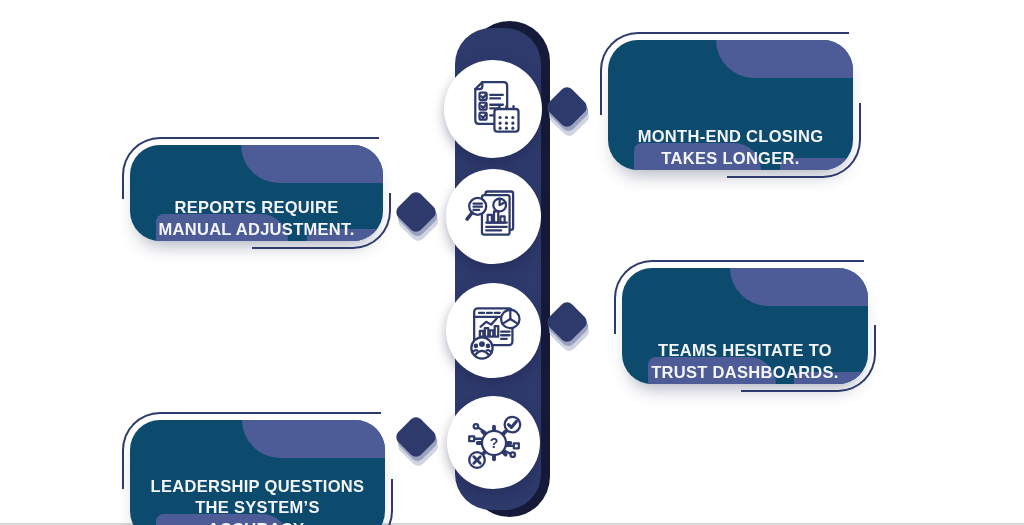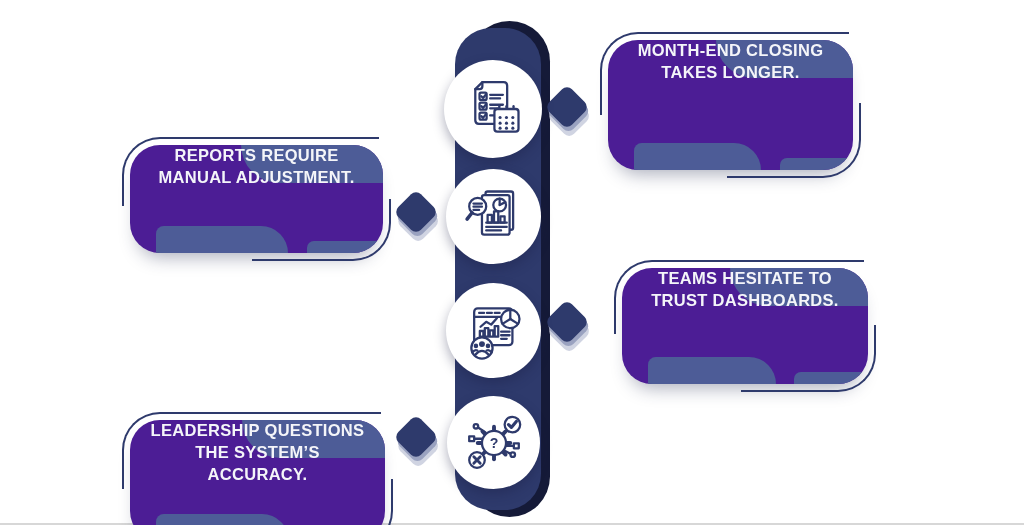--- a/index.html
+++ b/index.html
@@ -48,37 +48,37 @@
     content:"";position:absolute;top:-8px;left:-8px;width:calc(100% + 2px);height:62%;
     border-top:2.5px solid #2e3a6c;border-left:2.5px solid #2e3a6c;
     border-top-left-radius:38px;pointer-events:none;
   }
   .wrap::after{ 
     content:"";position:absolute;bottom:-8px;right:-8px;width:54%;height:56%;
     border-bottom:2.5px solid #2e3a6c;border-right:2.5px solid #2e3a6c;
     border-bottom-right-radius:38px;pointer-events:none;
   }
   .box{
-    position:absolute;inset:0;background:#4c1d95;border-radius:30px;overflow:hidden;
-    display:flex;align-items:flex-start;justify-content:center;
+    position:absolute;inset:0;background:#0c4a6e;border-radius:30px;overflow:hidden;
+    display:flex;align-items:flex-end;justify-content:center;
     box-shadow:0 12px 18px -8px rgba(35,42,80,.38);
   }
   .hl-a{position:absolute;top:0;right:0;width:56%;height:38px;background:#4d5c97;
         border-top-right-radius:28px;border-bottom-left-radius:48px;}
   .hl-b{position:absolute;bottom:0;left:26px;width:52%;height:27px;background:#4d5c97;
         border-top-right-radius:42px;border-top-left-radius:12px;}
   .hl-c{position:absolute;bottom:0;right:0;width:30%;height:12px;background:#4d5c97;
         border-top-left-radius:16px;border-bottom-right-radius:28px;}
   .box-text{
     position:relative;z-index:1;color:#f4f5f9;font-weight:700;font-size:16.5px;
     line-height:1.32;text-align:center;letter-spacing:.3px;white-space:pre-line;
     padding:0 16px;
   }
   .w1{left:608px;top:40px;width:245px;height:130px;}
-  .w2{left:130px;top:145px;width:253px;height:108px;}
+  .w2{left:130px;top:145px;width:253px;height:96px;}
   .w3{left:602px;top:268px;width:246px;height:116px;margin-left:20px;}
   .w4{left:130px;top:380px;width:255px;height:121px;margin-top:40px;}
 
   
   .ic{stroke:#2e3a6c;fill:none;stroke-width:3.2;stroke-linecap:round;stroke-linejoin:round;}
   .ic .fw{fill:#ffffff;}
   .ic .fn{fill:#2e3a6c;stroke:none;}
   .ic .thick{stroke-width:5;}
 </style>
 </head>

